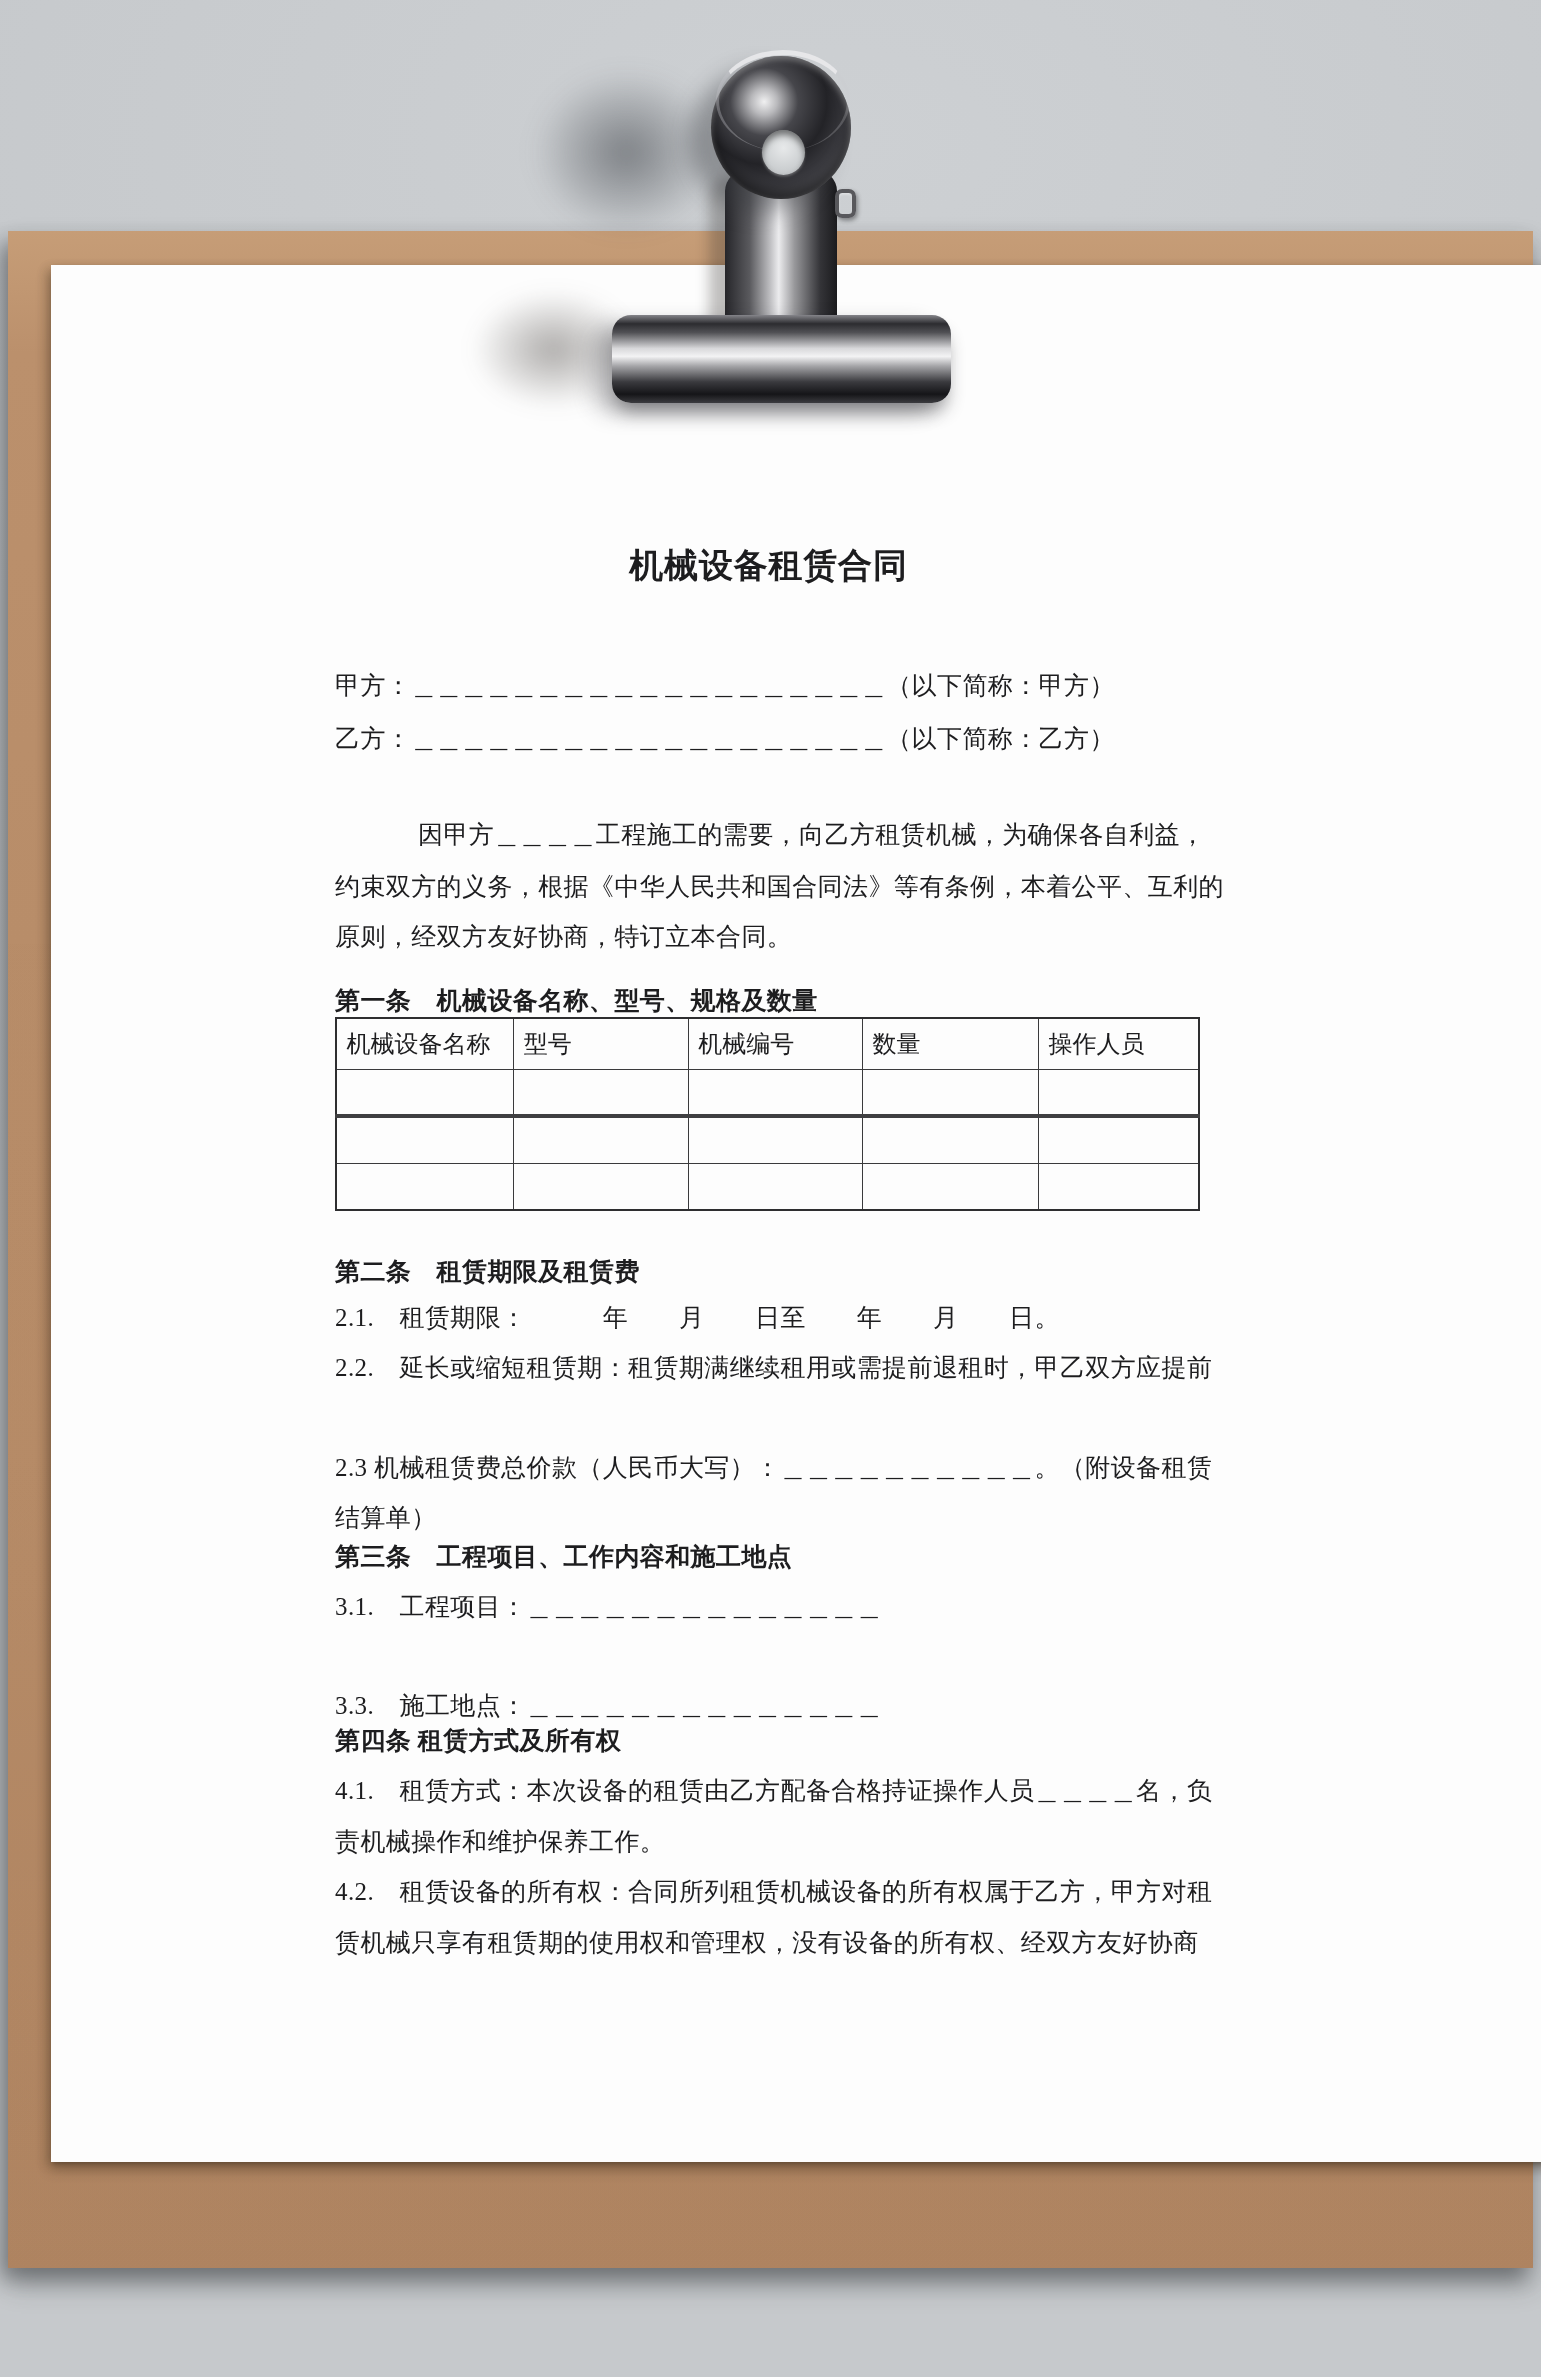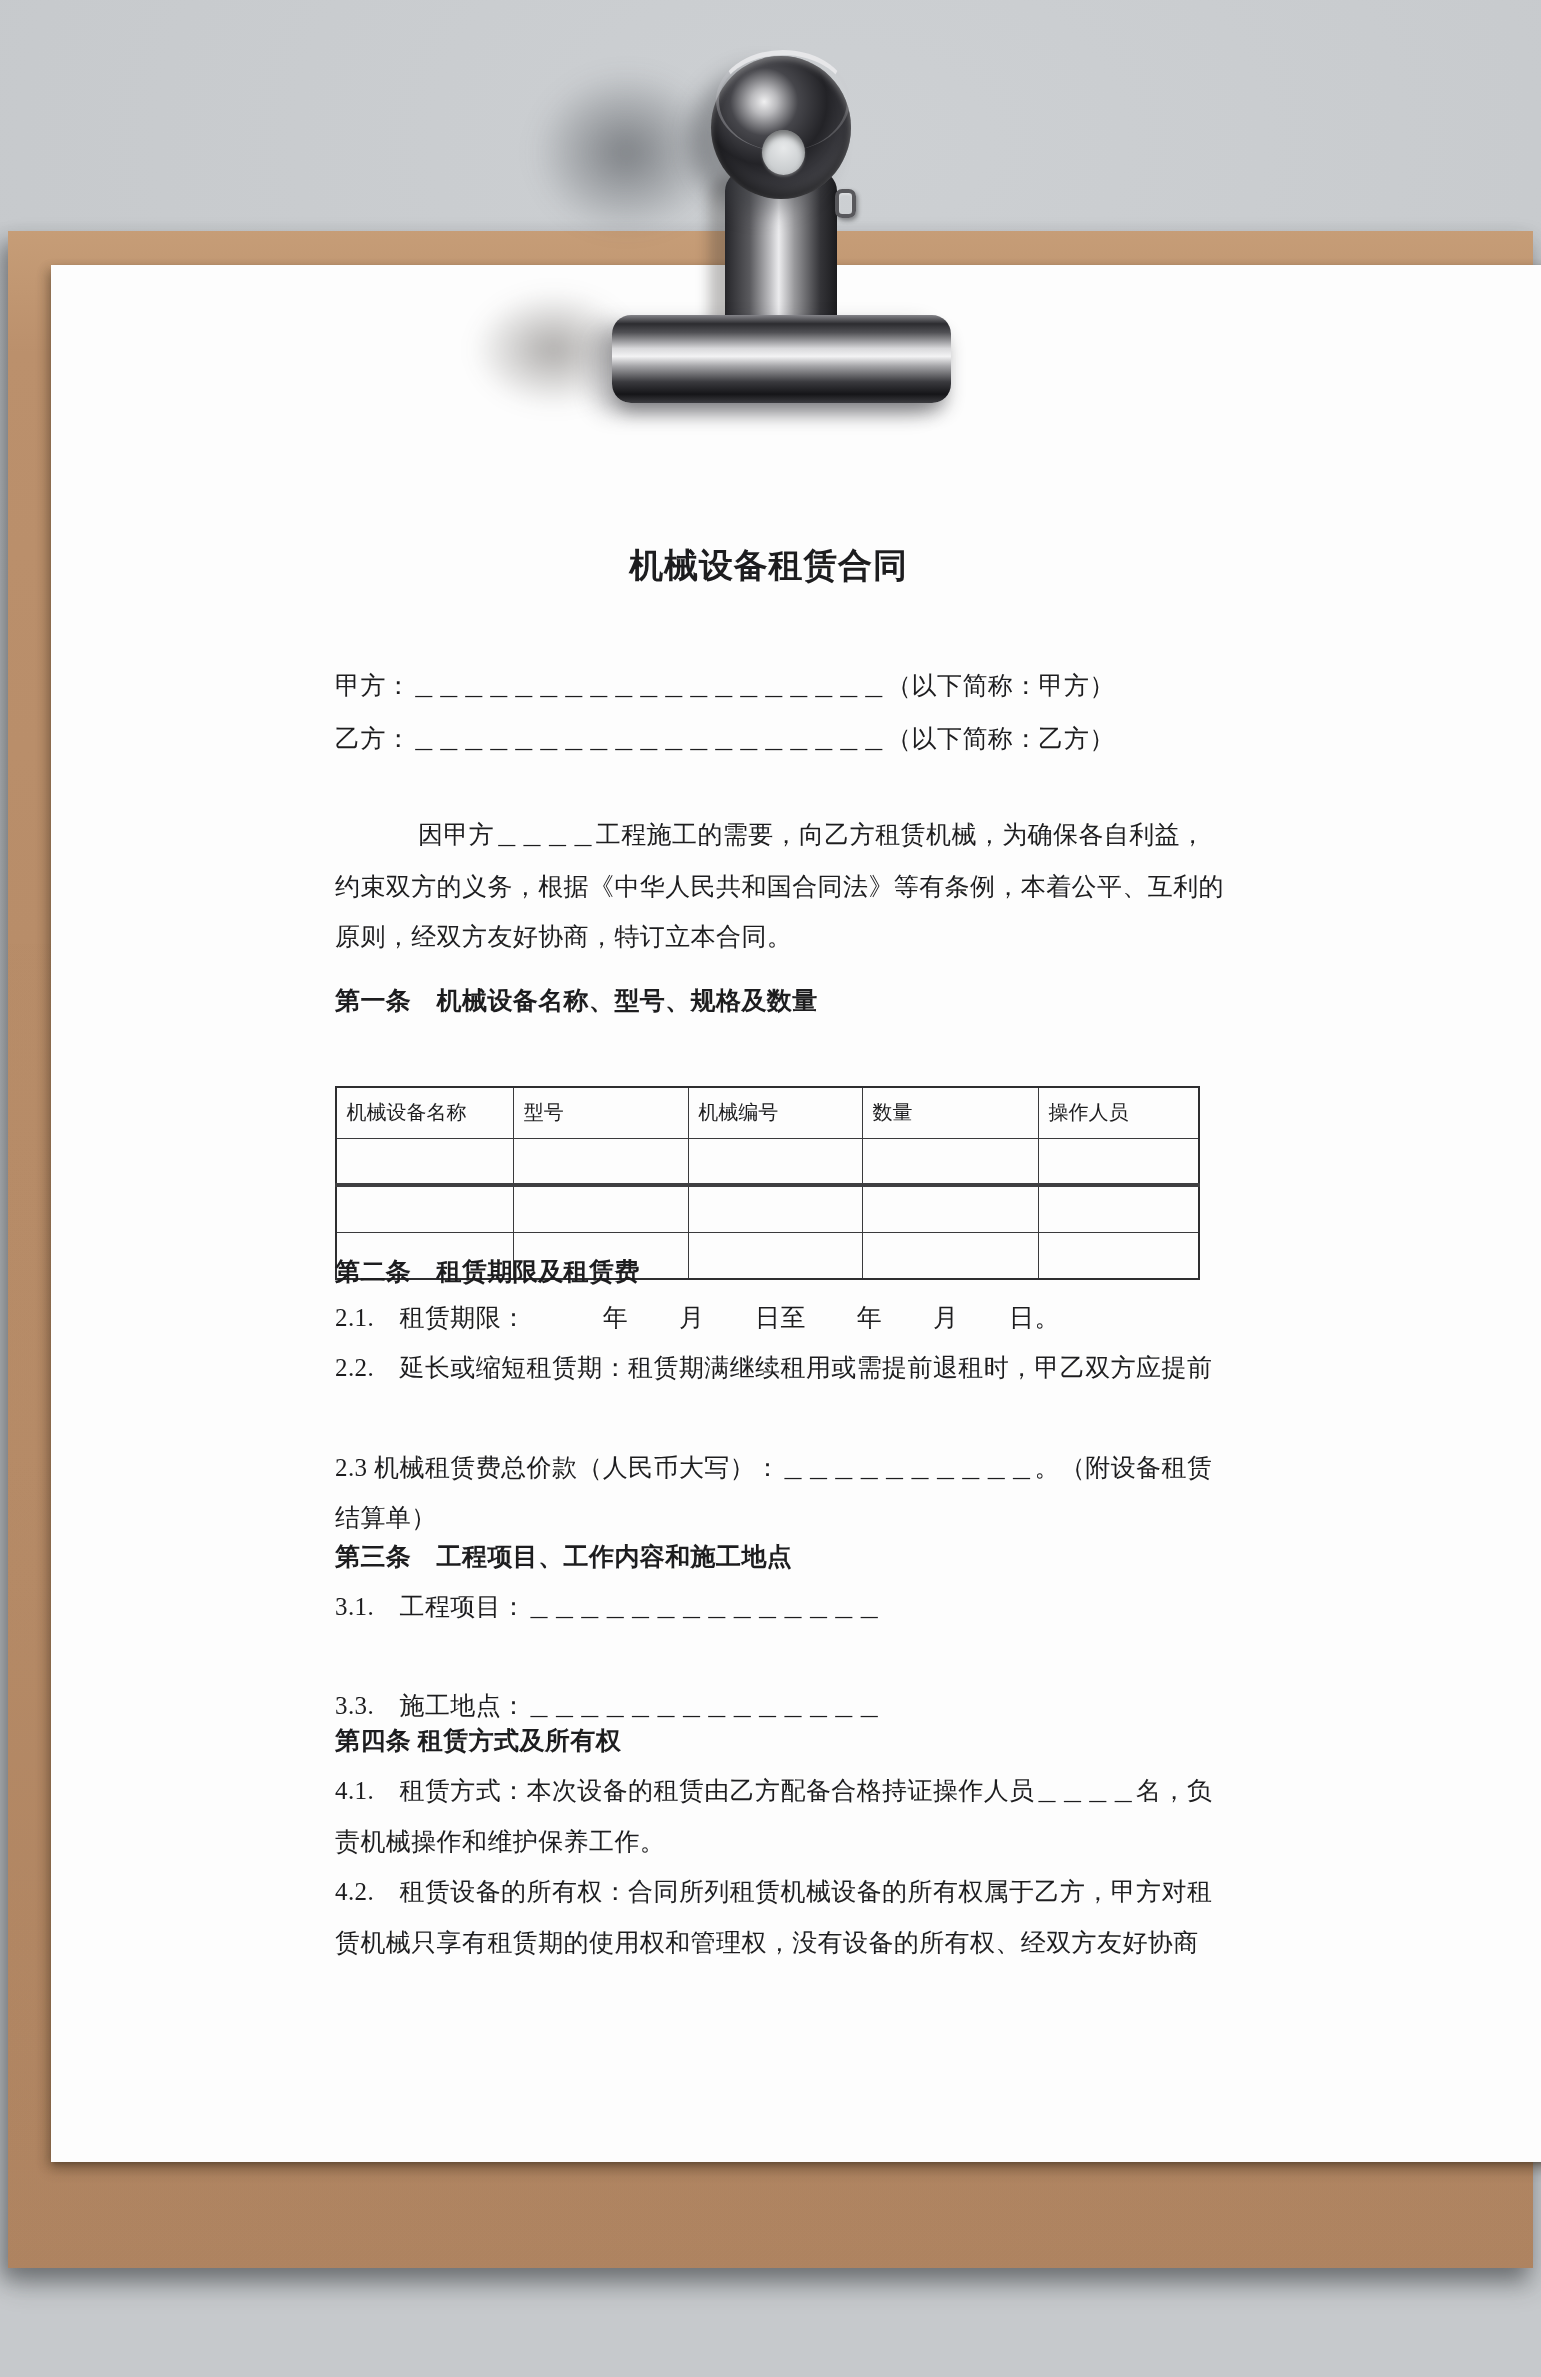--- a/index.html
+++ b/index.html
@@ -49,23 +49,23 @@
     position:absolute; left:284px; width:867px; top:273px; height:56px;
     line-height:56px; font-size:34px; font-weight:700; text-align:center;
     letter-spacing:0.8px; white-space:nowrap;
   }
   .party-row{display:flex; align-items:flex-end;}
   .party-row .blank{letter-spacing:0;}
   .indent1{padding-left:83px;}
 
   
   .eq-table{
-    position:absolute; left:284px; top:821px; width:865px;
+    position:absolute; left:284px; top:752px; width:865px;
     border-collapse:collapse; table-layout:fixed;
-    font-size:20px; color:var(--ink);
+    font-size:24px; color:var(--ink);
   }
   .eq-table col:nth-child(1){width:20.6%;}
   .eq-table col:nth-child(2){width:20.2%;}
   .eq-table col:nth-child(3){width:20.2%;}
   .eq-table col:nth-child(4){width:20.4%;}
   .eq-table col:nth-child(5){width:18.6%;}
   .eq-table th,.eq-table td{
     border:1.6px solid #3a3a3c;
     font-weight:400; text-align:left;
     padding:0 0 0 9.6px; overflow:hidden;

